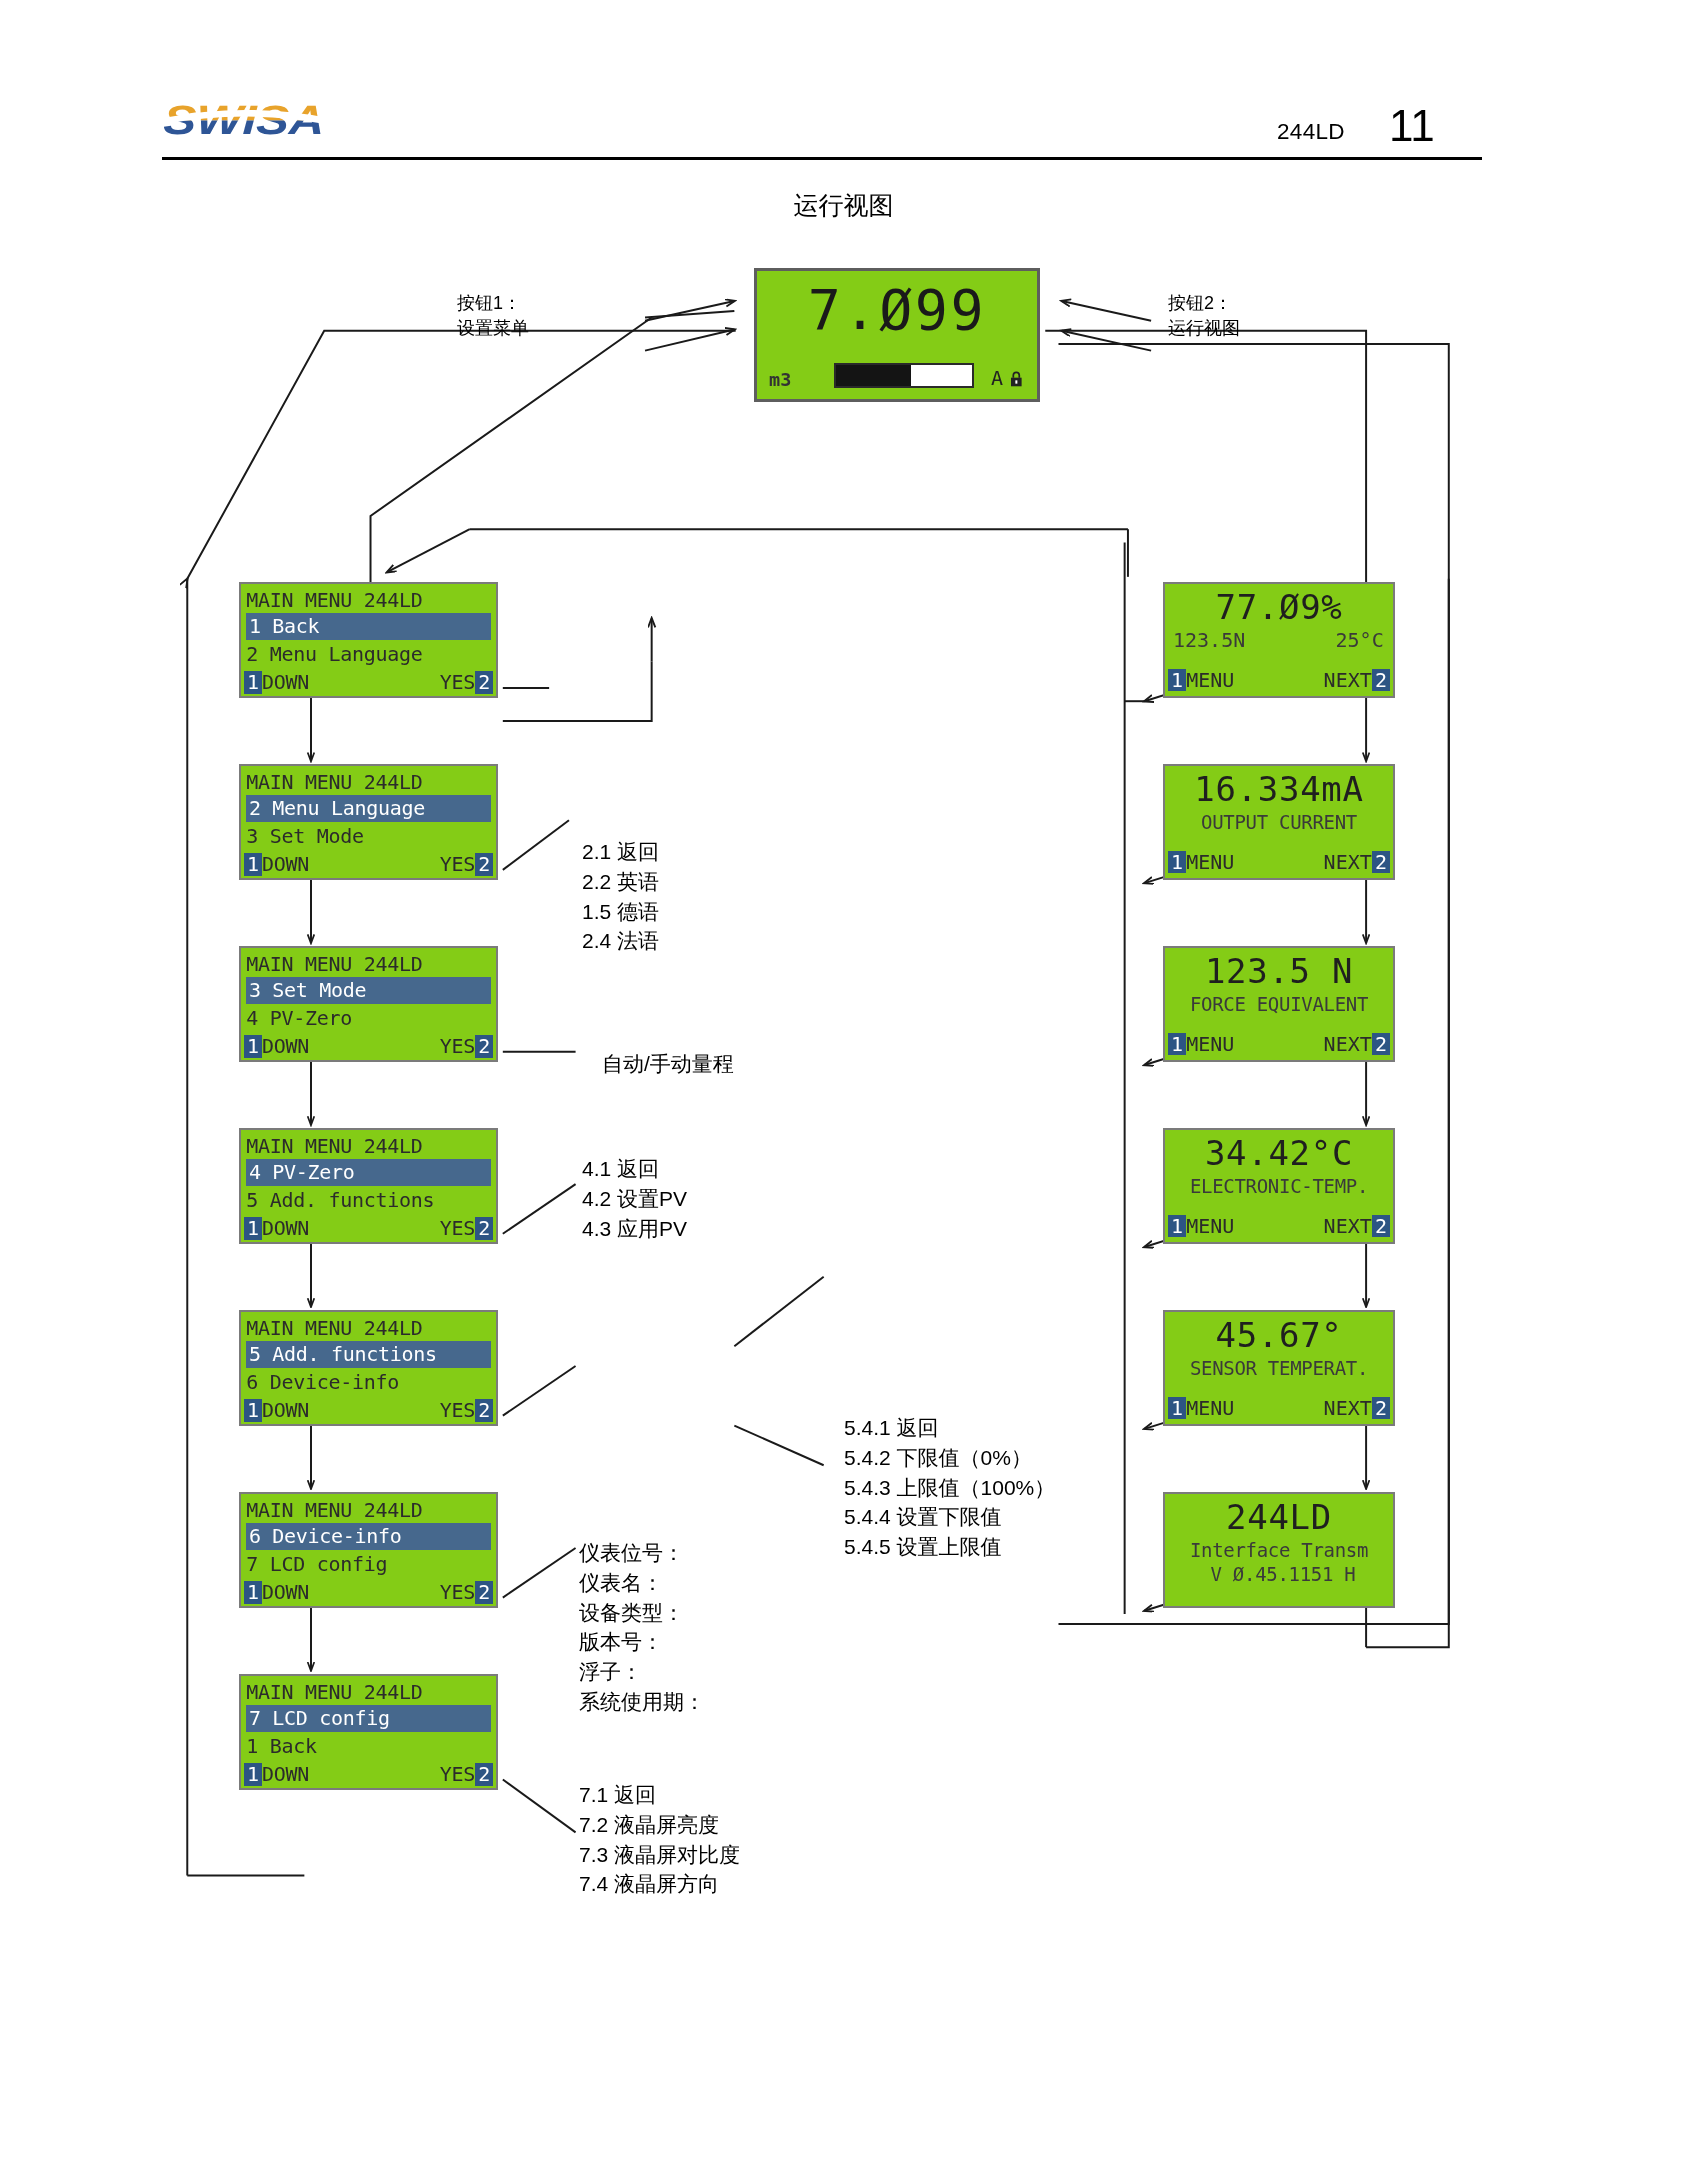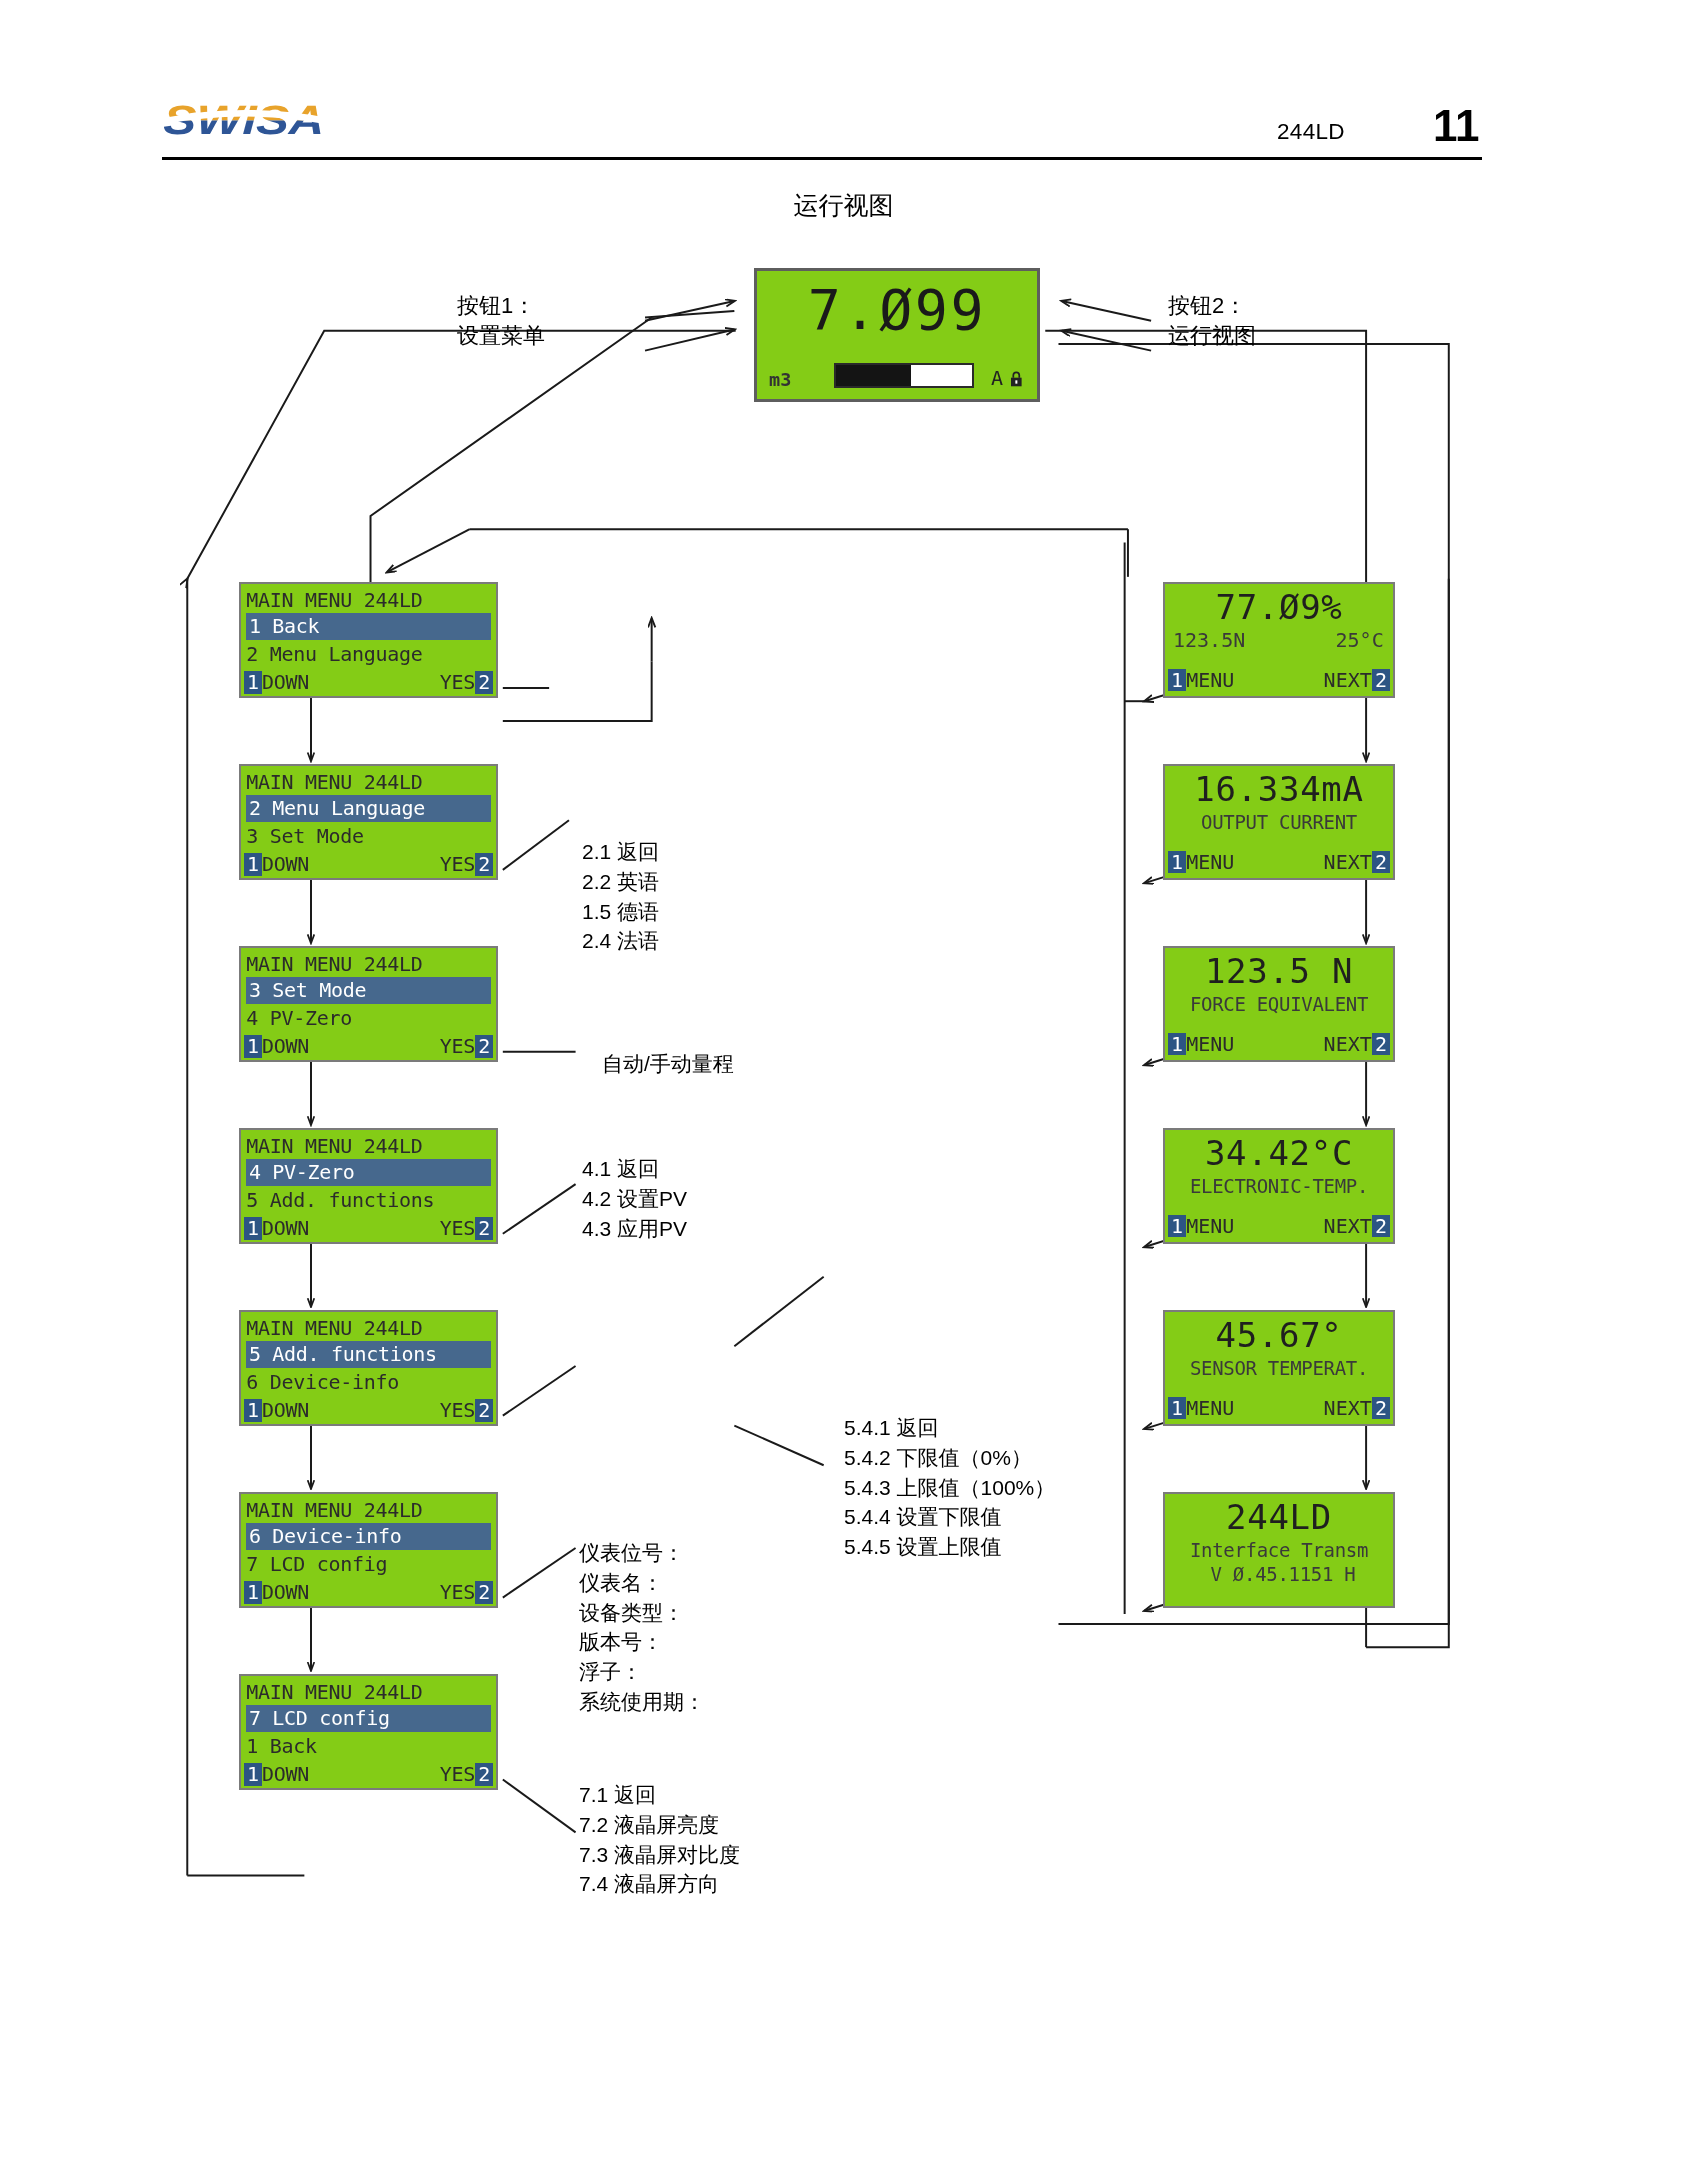--- a/index.html
+++ b/index.html
@@ -4,29 +4,29 @@
 <style>
   html,body{margin:0;padding:0;background:#fff;}
   body{width:1687px;height:2183px;position:relative;
        font-family:"Liberation Sans","DejaVu Sans",sans-serif;color:#000;}
   .page{position:absolute;inset:0;}
 
   
   .logo{position:absolute;left:163px;top:98px;width:165px;height:49px;}
   .logo svg{display:block;}
   .hdr-model{position:absolute;left:1277px;top:119px;font-size:22.5px;letter-spacing:0.3px;}
-  .hdr-page{position:absolute;left:1389px;top:101px;font-size:44px;font-weight:bold;margin-left:44px;}
+  .hdr-page{position:absolute;left:1389px;top:101px;font-size:44px;font-weight:normal;}
   .hdr-rule{position:absolute;left:162px;top:157px;width:1320px;height:3.3px;background:#000;}
   .doc-title{position:absolute;left:0;right:0;top:189px;text-align:center;font-size:25px;}
 
   
   .lines{position:absolute;left:0;top:0;width:1687px;height:2183px;pointer-events:none;}
 
   
-  .callout{position:absolute;font-size:22px;line-height:1.38;white-space:pre-line;}
+  .callout{position:absolute;font-size:18px;line-height:1.38;white-space:pre-line;}
 
   
   .lcd{position:absolute;background:#84cc16;border:2.6px solid #7b7b7b;box-sizing:border-box;}
   .lcd.top{border:3.3px solid #5e5e5e;}
 
   
   #disp-main{left:754px;top:268px;width:286px;height:134px;}
   .big-val{position:absolute;left:0;right:0;top:6.6px;text-align:center;
            font-family:"DejaVu Sans Mono","Liberation Mono",monospace;
            font-size:55px;letter-spacing:2.6px;color:#1a1a1a;}

